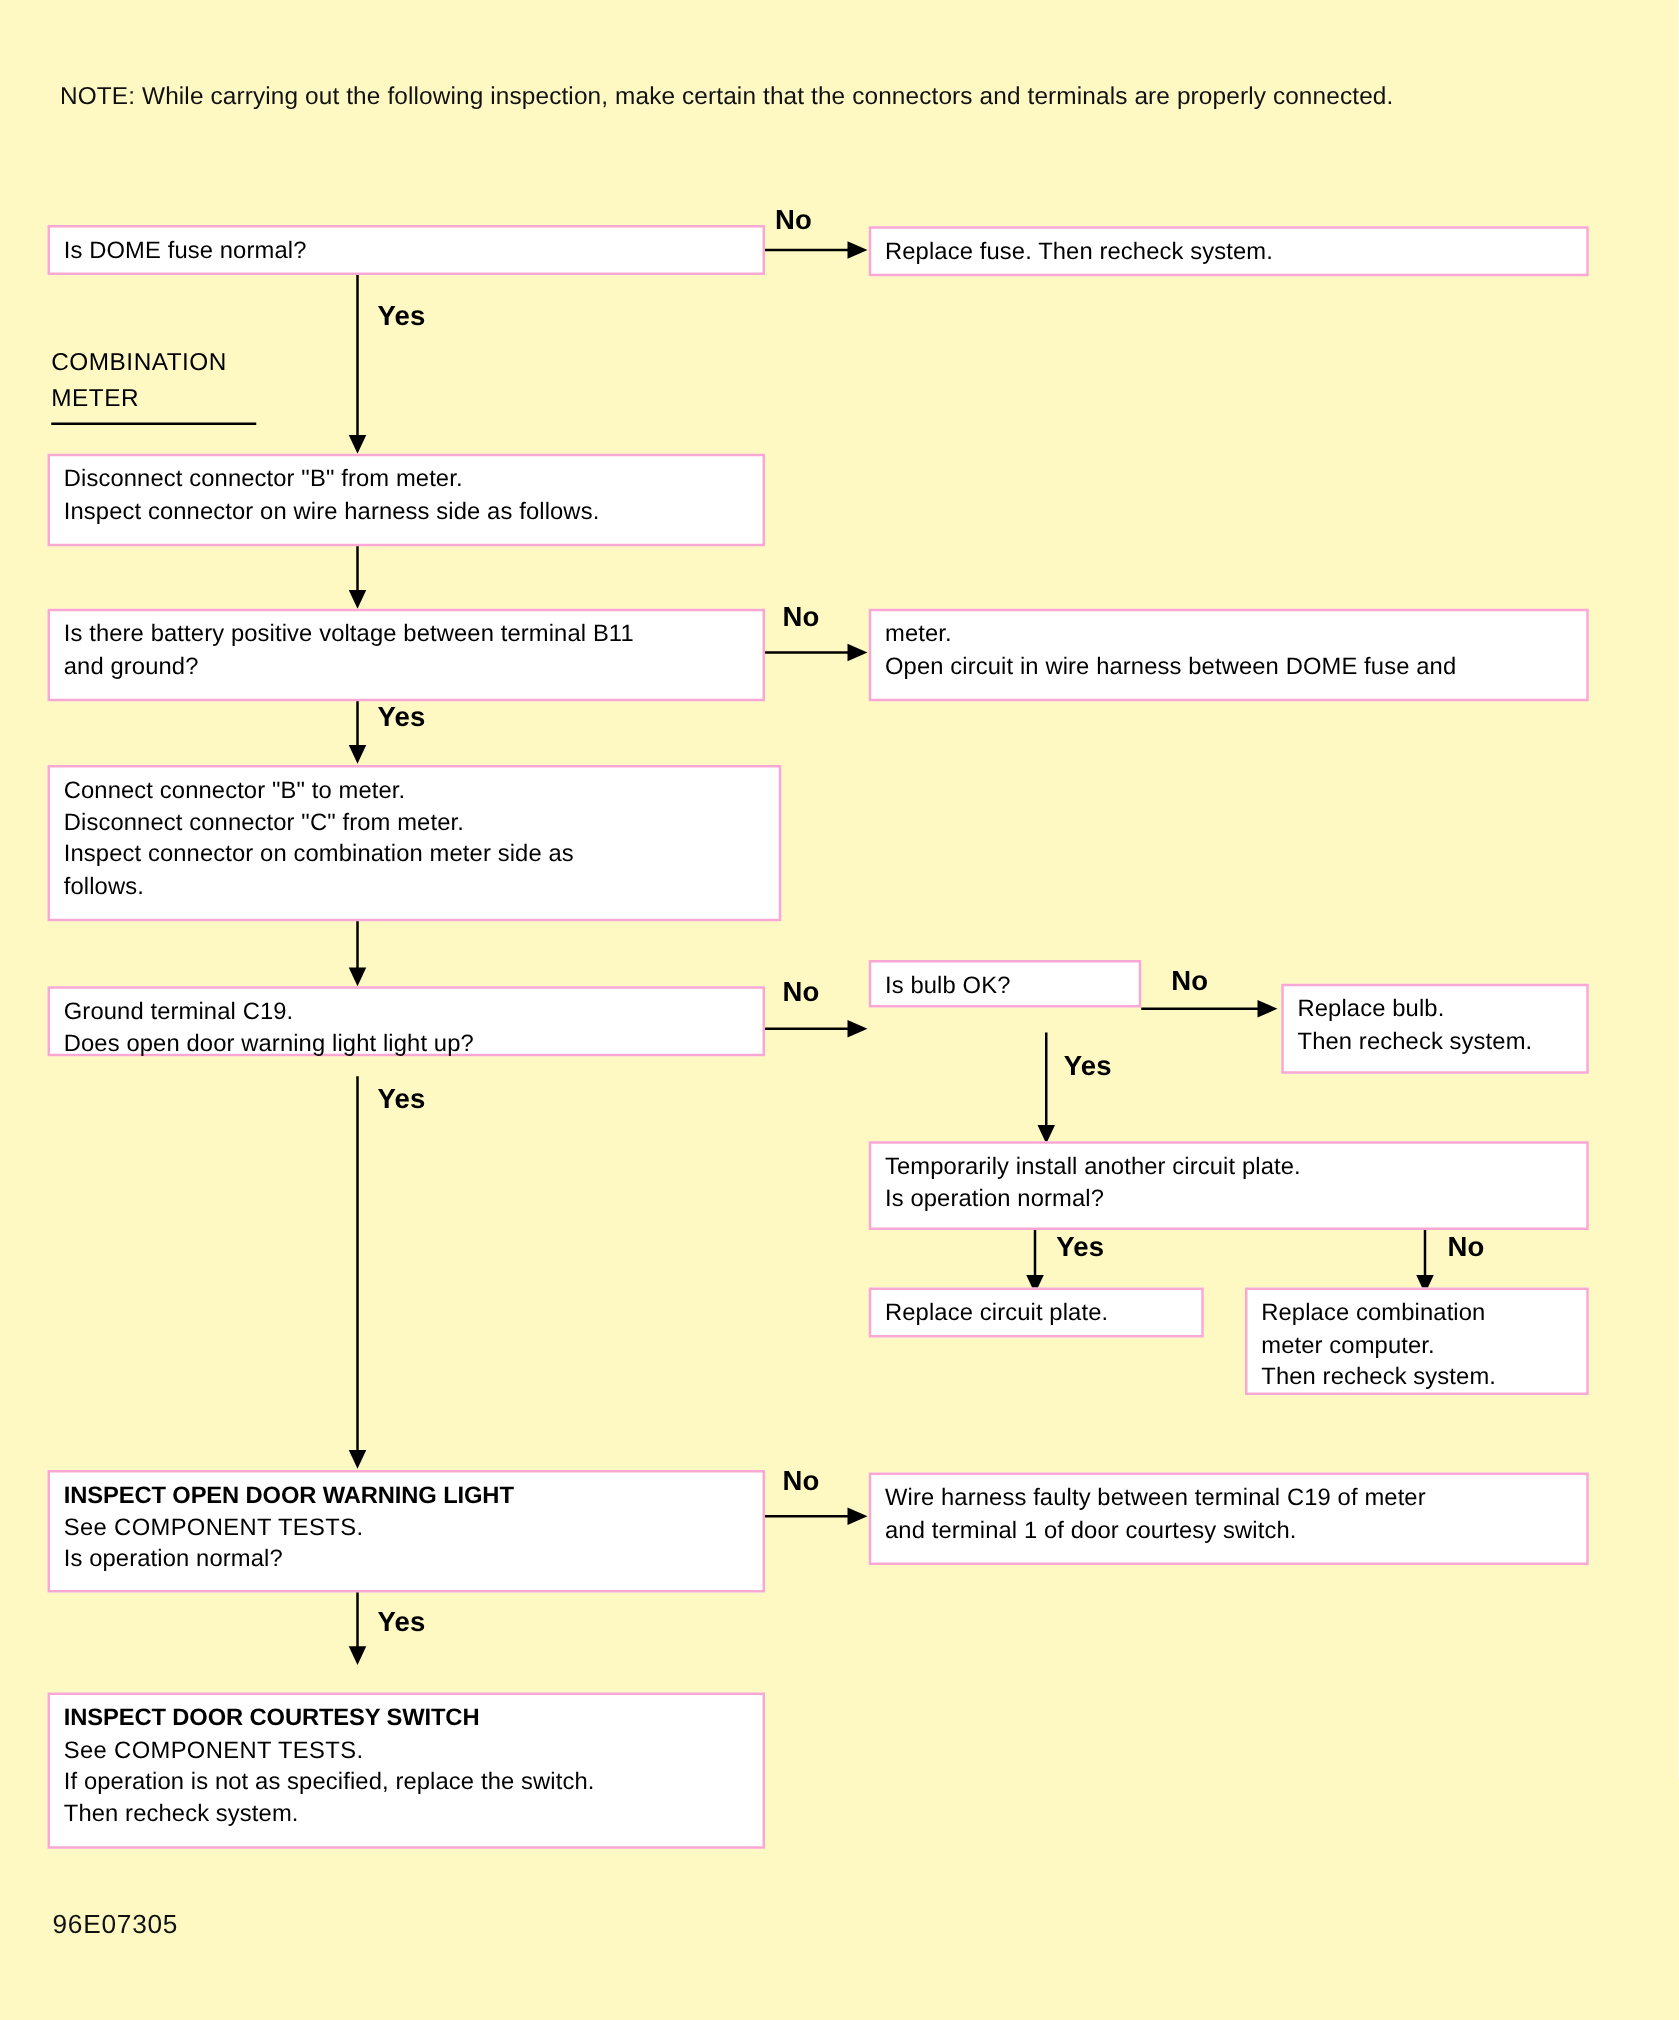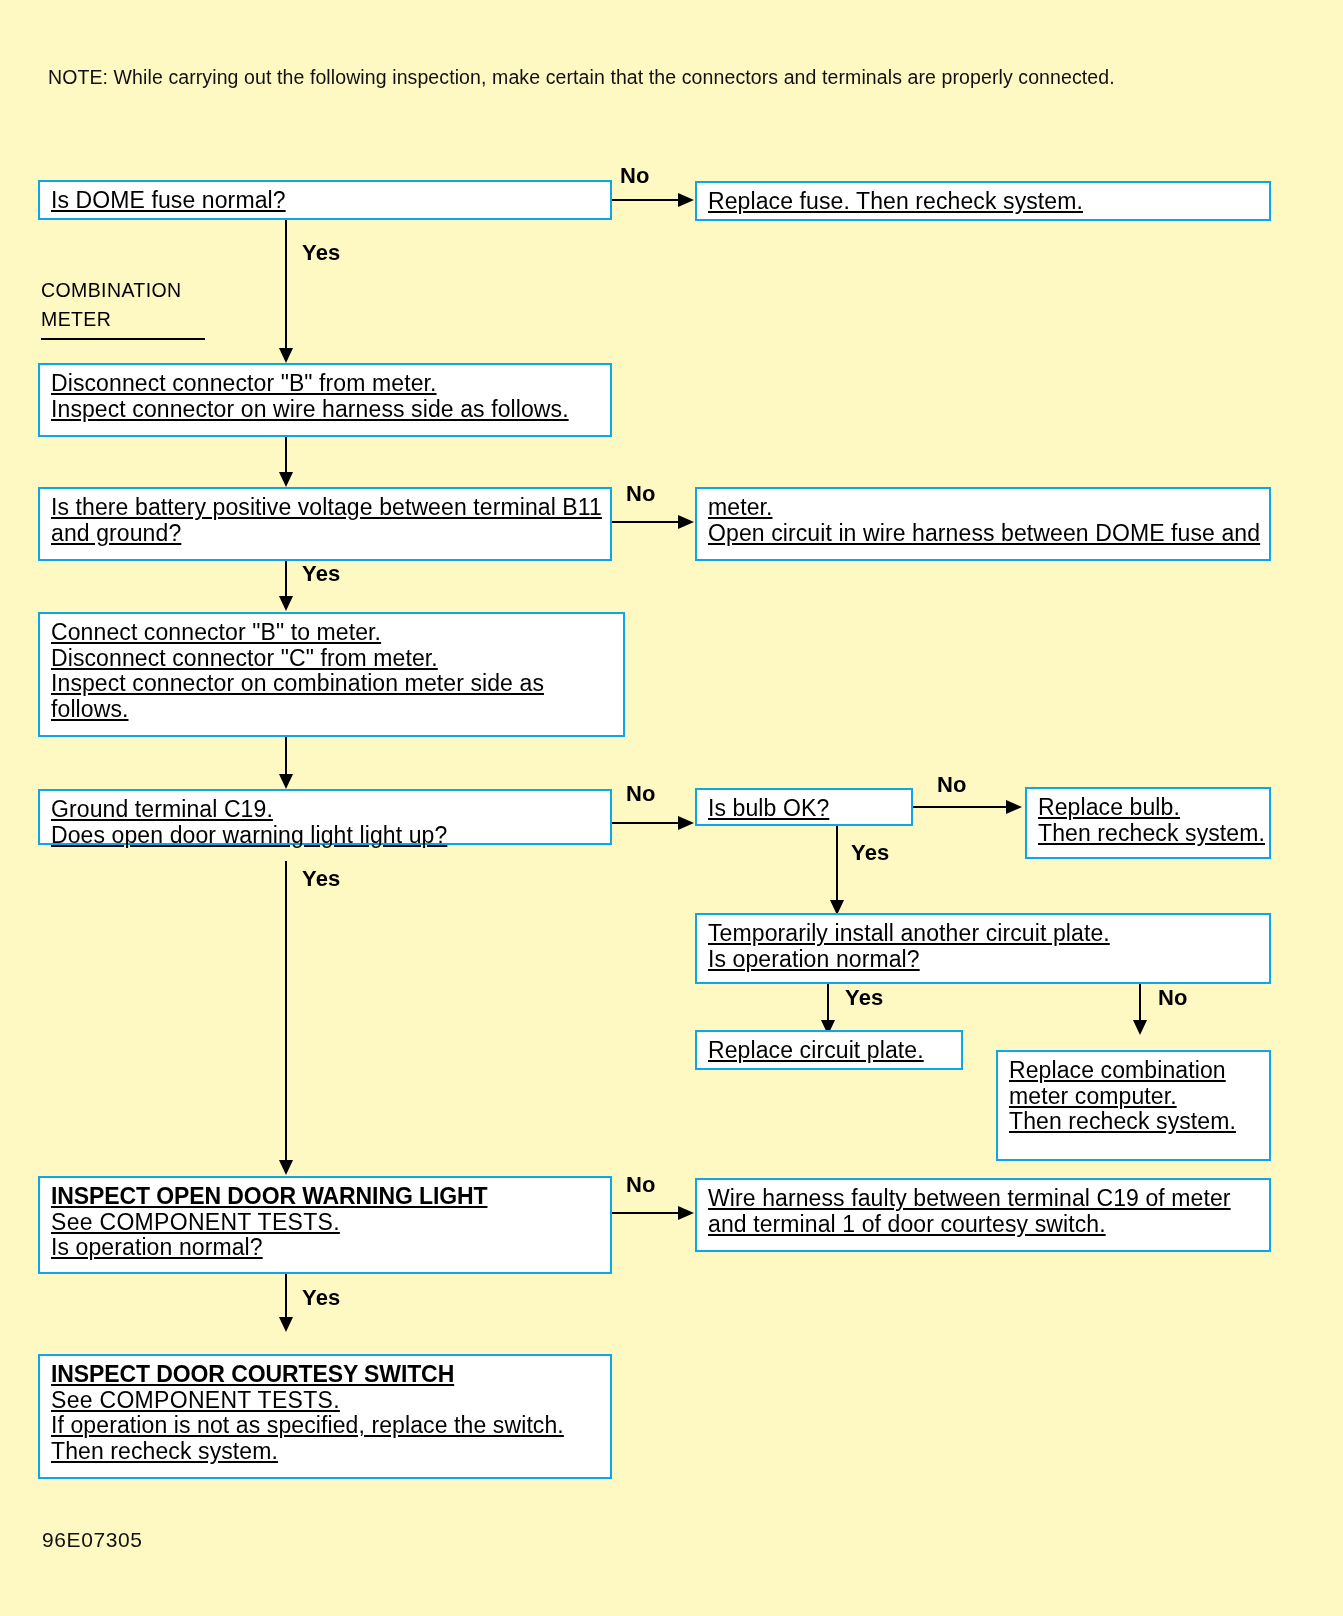--- a/index.html
+++ b/index.html
@@ -24,28 +24,27 @@
     width: 1248px;
     font-size: 19.5px;
     line-height: 31px;
     letter-spacing: 0.1px;
     color: #111111;
   }
   
   .box {
     position: absolute;
     box-sizing: border-box;
-    border: 2px solid #0ea5e9;
+    border: 2px solid #f9a8d4;
     background: #ffffff;
     padding: 6px 10px 6px 11px;
-    font-size: 23px;
+    font-size: 19px;
     line-height: 25.5px;
     letter-spacing: 0.1px;
     color: #000000;
-    text-decoration: underline;
   }
   .box .line { display: block; white-space: nowrap; }
   .box .line.bold { font-weight: bold; letter-spacing: -0.1px; }
   .box .line.light { font-weight: normal; letter-spacing: 0.3px; }
   
   .section-head {
     position: absolute;
     font-size: 19.5px;
     line-height: 29px;
     letter-spacing: 0.4px;
@@ -169,21 +168,21 @@
 
   <div class="box" style="left:38px; top:789px; width:574px; height:56px;">
     <span class="line">Ground terminal C19.</span>
     <span class="line">Does open door warning light light up?</span>
   </div>
 
   <div class="hline" style="left:612px; top:822px; width:68px;"></div>
   <div class="arrow-right" style="left:678px; top:816px;"></div>
   <div class="edge-label" style="left:626px; top:781px;">No</div>
 
-  <div class="box" style="left:695px; top:788px; width:218px; height:38px;">
+  <div class="box" style="left:695px; top:768px; width:218px; height:38px;">
     <span class="line">Is bulb OK?</span>
   </div>
 
   <div class="hline" style="left:913px; top:806px; width:95px;"></div>
   <div class="arrow-right" style="left:1006px; top:800px;"></div>
   <div class="edge-label" style="left:937px; top:772px;">No</div>
 
   <div class="box" style="left:1025px; top:787px; width:246px; height:72px;">
     <span class="line">Replace bulb.</span>
     <span class="line">Then recheck system.</span>
@@ -203,21 +202,21 @@
   <div class="edge-label" style="left:845px; top:985px;">Yes</div>
 
   <div class="vline" style="left:1139px; top:984px; width:2px; height:42px;"></div>
   <div class="arrow-down" style="left:1133px; top:1020px;"></div>
   <div class="edge-label" style="left:1158px; top:985px;">No</div>
 
   <div class="box" style="left:695px; top:1030px; width:268px; height:40px;">
     <span class="line">Replace circuit plate.</span>
   </div>
 
-  <div class="box" style="left:996px; top:1030px; width:275px; height:111px;margin-top:20px;">
+  <div class="box" style="left:996px; top:1030px; width:275px; height:86px;">
     <span class="line">Replace combination</span>
     <span class="line">meter computer.</span>
     <span class="line">Then recheck system.</span>
   </div>
 
   <div class="vline" style="left:285px; top:861px; width:2px; height:305px;"></div>
   <div class="arrow-down" style="left:279px; top:1160px;"></div>
   <div class="edge-label" style="left:302px; top:866px;">Yes</div>
 
   <div class="box" style="left:38px; top:1176px; width:574px; height:98px;">

